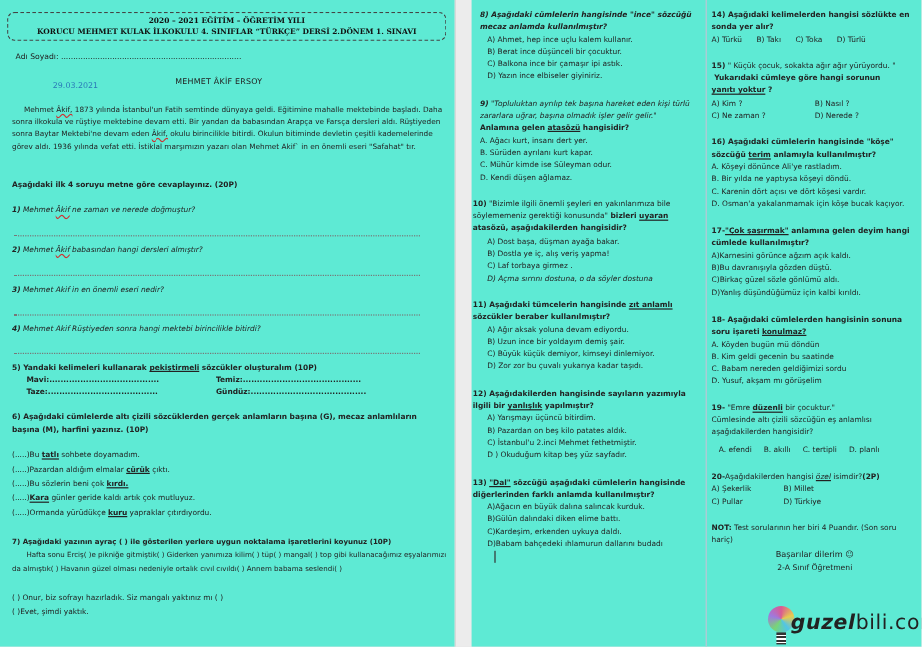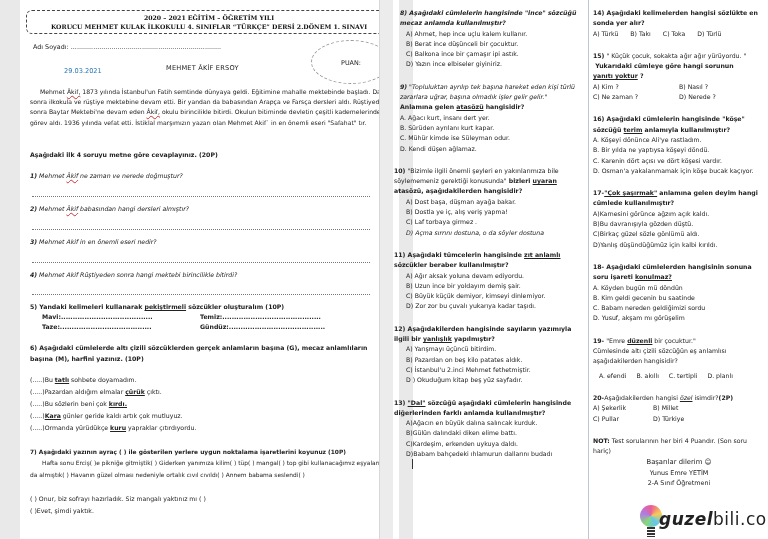--- a/index.html
+++ b/index.html
@@ -1,19 +1,19 @@
 <!DOCTYPE html>
 <html><head>
   <meta charset="utf-8">
   <style>
     * { box-sizing: border-box; margin: 0; padding: 0; }
     html, body { width: 768px; height: 539px; overflow: hidden; background: #e9e9e9; }
     body { position: relative; font-family: "DejaVu Sans", sans-serif; color: #222; }
 
-    .page { position: absolute; top: 0; background: #ffffff; overflow: hidden; margin-left: 20px; }
+    .page { position: absolute; top: 0; background: #5eead4; overflow: hidden; }
     #page-left { left: 0; width: 379px; height: 539px; }
     #page-right { left: 393px; width: 375px; height: 539px; }
     .gap { position: absolute; left: 379px; top: 0; width: 14px; height: 539px; background: #ececec; border-left: 1px solid #d8d8d8; }
 
     .header-box {
       position: absolute; left: 6px; top: 10px; width: 366px; height: 24px;
       border: 1px dashed #444; border-radius: 6px;
       font-family: "DejaVu Serif", serif; font-weight: bold; font-size: 6.2px; text-align: center;
       line-height: 9px; padding-top: 2px; color: #111;
     }
@@ -53,21 +53,20 @@
   </style>
 </head>
 <body>
 
 <div class="page" id="page-left">
   <div class="header-box">
     <div>2020 – 2021 EĞİTİM – ÖĞRETİM YILI</div>
     <div>KORUCU MEHMET KULAK İLKOKULU 4. SINIFLAR “TÜRKÇE” DERSİ  2.DÖNEM 1. SINAVI</div>
   </div>
   <div class="name-line">Adı Soyadı: ..........................................................................</div>
-  <div class="puan"><span>PUAN:</span></div>
   <div class="date">29.03.2021</div>
   <div class="story-title">MEHMET  ÂKİF ERSOY</div>
   <div class="story"><span>Mehmet </span><span class="squig">Âkif,</span><span> 1873 yılında İstanbul'un Fatih semtinde dünyaya geldi. Eğitimine mahalle mektebinde başladı. Daha sonra ilkokula ve rüştiye mektebine devam etti. Bir yandan da babasından Arapça ve Farsça dersleri aldı. Rüştiyeden sonra Baytar Mektebi'ne devam eden </span><span class="squig">Âkif,</span><span> okulu birincilikle bitirdi. Okulun bitiminde devletin çeşitli kademelerinde görev aldı. 1936 yılında vefat etti. İstiklal marşımızın yazarı olan Mehmet Akif` in en önemli eseri "Safahat" tır.</span></div>
 
   <div class="blk b" style="left:10px; top:150px;">Aşağıdaki ilk 4 soruyu metne göre cevaplayınız. (20P)</div>
 
   <div class="blk it" style="left:10px; top:171px;"><span class="b">1)</span> <span>Mehmet </span><span class="squig">Âkif</span><span>  ne zaman ve nerede doğmuştur?</span></div>
   <div class="dots" style="top:196px;"></div>
 
   <div class="blk it" style="left:10px; top:204px;"><span class="b">2)</span> <span>Mehmet </span><span class="squig">Âkif</span><span> babasından hangi dersleri almıştır?</span></div>
@@ -207,21 +206,20 @@
     <div class="opts-grid" style="width:120px;">
       <span>A)  Şekerlik</span>
       <span>B)  Millet</span>
       <span>C)  Pullar</span>
       <span>D)  Türkiye</span>
     </div>
   </div>
   <div class="q">
     <div><b>NOT:</b><span> Test sorularının her biri 4 Puandır. (Son soru hariç)</span></div>
     <div class="center" style="font-size:6.8px; margin-top:1px;">Başarılar dilerim ☺</div>
-    <div class="center" style="font-size:6.4px;">Yunus Emre YETİM</div>
     <div class="center" style="font-size:6.4px;">2-A Sınıf Öğretmeni</div>
   </div>
 </div>
 
 <div class="logo">
   <div class="bulb"></div>
   <div class="bulb-base"></div>
   <div class="logo-text"><b>guzel</b><span>bili.com</span></div>
 </div>
 

